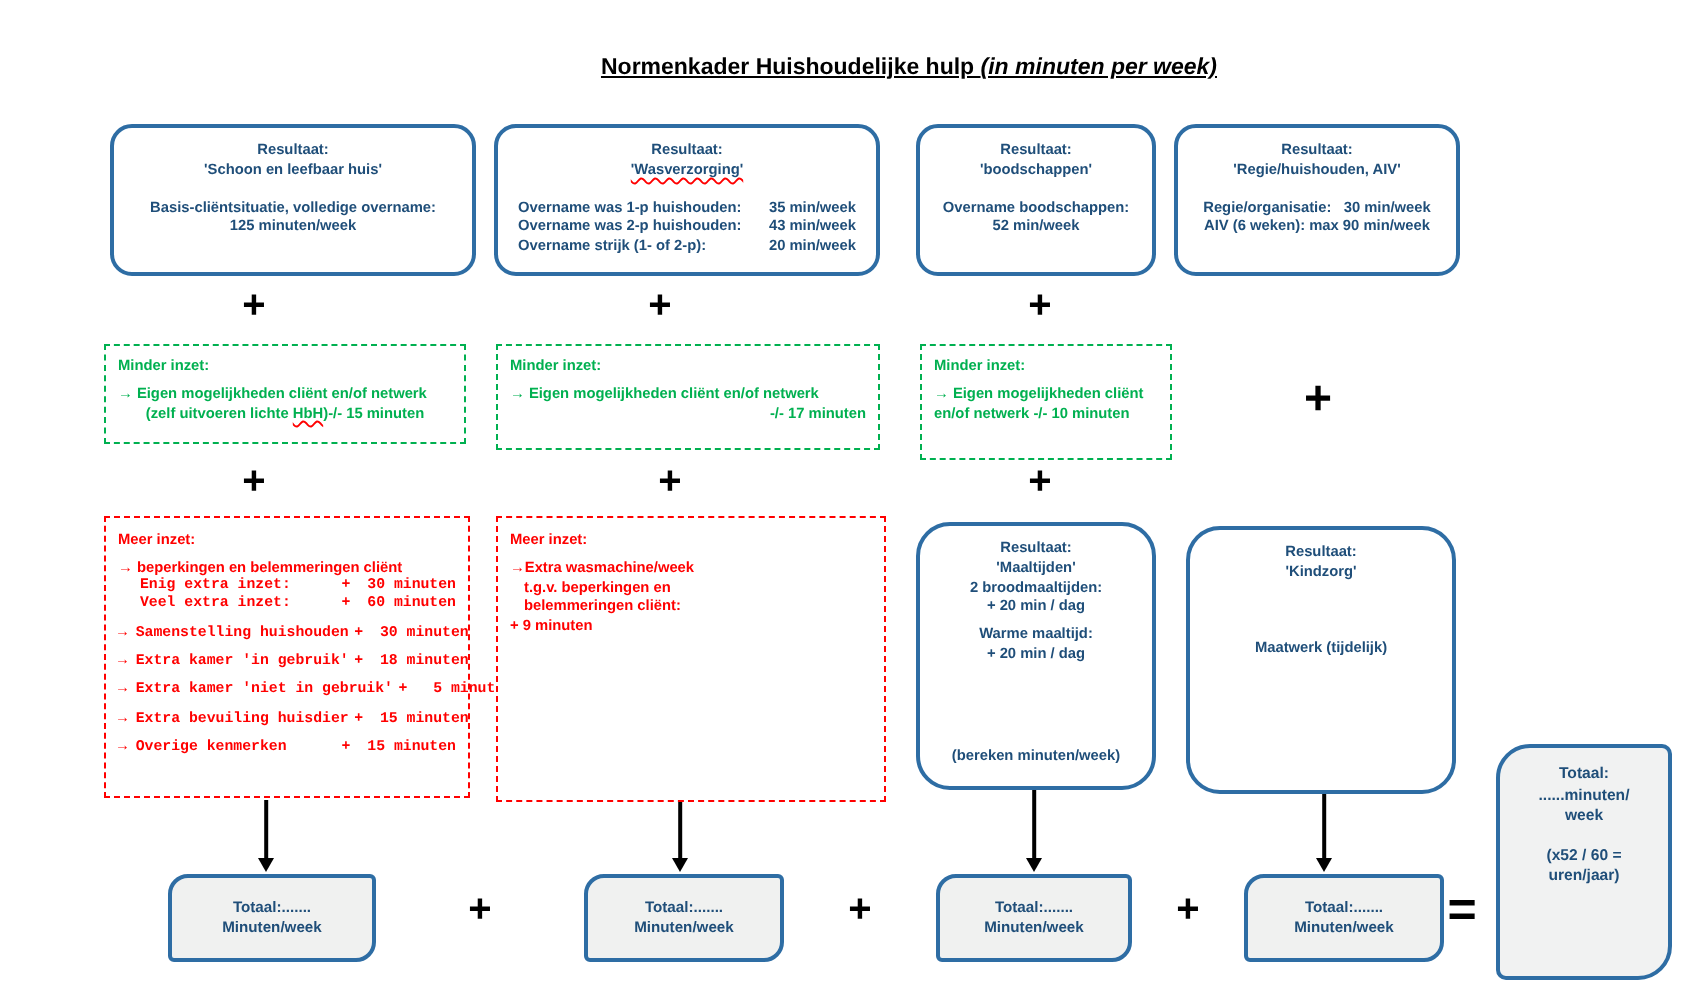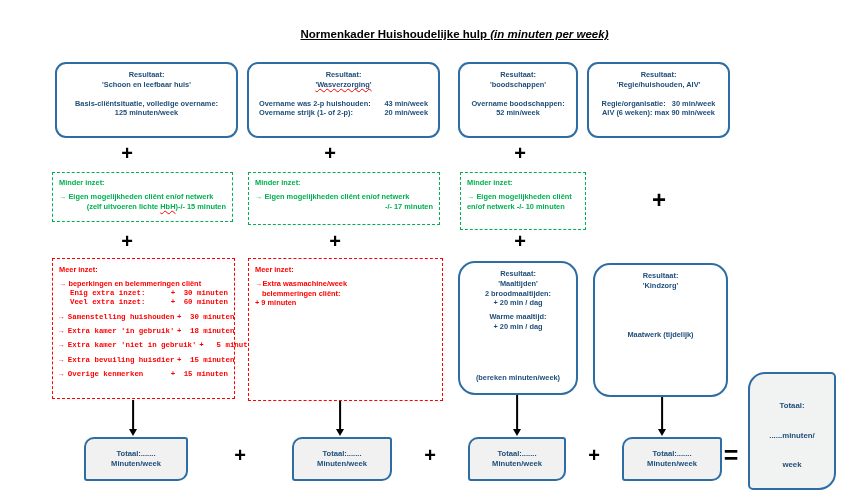--- a/index.html
+++ b/index.html
@@ -52,21 +52,21 @@
     border-left:4.5px solid transparent;border-right:4.5px solid transparent;border-top:7px solid #000;}
   
   .total{
     background:#f0f1f0;border:2px solid #2e6da4;border-radius:10px 3px 10px 3px;
     color:#1f4e79;display:flex;flex-direction:column;align-items:center;justify-content:center;
     box-sizing:border-box;font-size:7.6px;line-height:10px;text-align:center;
   }
   .final{
     background:#f1f2f2;border:2px solid #2e6da4;border-radius:17px 5px 17px 5px;
     color:#1f4e79;display:flex;flex-direction:column;align-items:center;justify-content:flex-start;
-    box-sizing:border-box;font-size:7.8px;line-height:10.5px;text-align:center;padding-top:27px;gap:19px;
+    box-sizing:border-box;font-size:7.8px;line-height:10.5px;text-align:center;padding-top:8px;
   }
 </style>
 </head>
 <body>
 
 <div class="canvas">
 
   <div class="abs title">
     <span class="tu"><span>Normenkader Huishoudelijke hulp </span><span class="ital">(in minuten per week)</span></span>
   </div>
@@ -77,20 +77,24 @@
     <div class="gap"></div>
     <div>Basis-cliëntsituatie, volledige overname:</div>
     <div>125 minuten/week</div>
   </div>
 
   <div class="abs box-blue small" style="left:247px;top:62px;width:193px;height:76px;">
     <div class="u">Resultaat:</div>
     <div class="u"><span class="wavy">'Wasverzorging'</span></div>
     <div class="gap"></div>
     <div class="kv">
+      <span>Overname was 1-p huishouden:</span>
+      <span>35 min/week</span>
+    </div>
+    <div class="kv">
       <span>Overname was 2-p huishouden:</span>
       <span>43 min/week</span>
     </div>
     <div class="kv">
       <span>Overname strijk (1- of 2-p):</span>
       <span>20 min/week</span>
     </div>
   </div>
 
   <div class="abs box-blue small" style="left:458px;top:62px;width:120px;height:76px;">
@@ -110,21 +114,21 @@
   </div>
 
   <div class="abs plus" style="left:116px;top:142px;">+</div>
   <div class="abs plus" style="left:319px;top:142px;">+</div>
   <div class="abs plus" style="left:509px;top:142px;">+</div>
 
   <div class="abs box-green small" style="left:52px;top:172px;width:181px;height:50px;">
     <div class="u">Minder inzet:</div>
     <div class="gap-s"></div>
     <div>→ Eigen mogelijkheden cliënt en/of netwerk</div>
-    <div style="display:flex;justify-content:flex-end;">
+    <div style="display:flex;justify-content:center;">
       <span><span>(zelf uitvoeren lichte </span><span class="wavy">HbH</span><span>)</span></span>
       <span>-/- 15 minuten</span>
     </div>
   </div>
 
   <div class="abs box-green small" style="left:248px;top:172px;width:192px;height:53px;">
     <div class="u">Minder inzet:</div>
     <div class="gap-s"></div>
     <div>→ Eigen mogelijkheden cliënt en/of netwerk</div>
     <div style="text-align:right;">-/- 17 minuten</div>
@@ -181,41 +185,42 @@
       <span class="lbl">→ Overige kenmerken</span>
       <span class="op">+</span>
       <span class="val">15 minuten</span>
     </div>
   </div>
 
   <div class="abs box-red small" style="left:248px;top:258px;width:195px;height:143px;">
     <div class="u">Meer inzet:</div>
     <div class="gap-s"></div>
     <div>→Extra wasmachine/week</div>
+    <div style="padding-left:7px;">t.g.v. beperkingen en</div>
     <div style="display:flex;justify-content:space-between;flex-direction:column;">
       <span style="padding-left:7px;">belemmeringen cliënt:</span>
       <span style="padding-right:8px;">+ 9 minuten</span>
     </div>
   </div>
 
   <div class="abs box-blue box-blue-lg small" style="left:458px;top:261px;width:120px;height:134px;">
     <div class="u">Resultaat:</div>
     <div>'Maaltijden'</div>
     <div>2 broodmaaltijden:</div>
     <div>+ 20 min / dag</div>
     <div class="gap-s"></div>
     <div>Warme maaltijd:</div>
     <div>+ 20 min / dag</div>
     <div style="margin-top:auto;padding-bottom:6px;">(bereken minuten/week)</div>
   </div>
 
   <div class="abs box-blue box-blue-lg small" style="left:593px;top:263px;width:135px;height:134px;">
     <div class="u">Resultaat:</div>
     <div>'Kindzorg'</div>
-    <div style="margin-top:39px;">Maatwerk (tijdelijk)</div>
+    <div style="margin-top:28px;">Maatwerk (tijdelijk)</div>
   </div>
 
   <div class="abs varrow" style="left:126px;top:400px;height:36px;">
       <div class="stem"></div>
       <div class="head"></div>
     </div>
   <div class="abs varrow" style="left:333px;top:401px;height:35px;">
       <div class="stem"></div>
       <div class="head"></div>
     </div>

